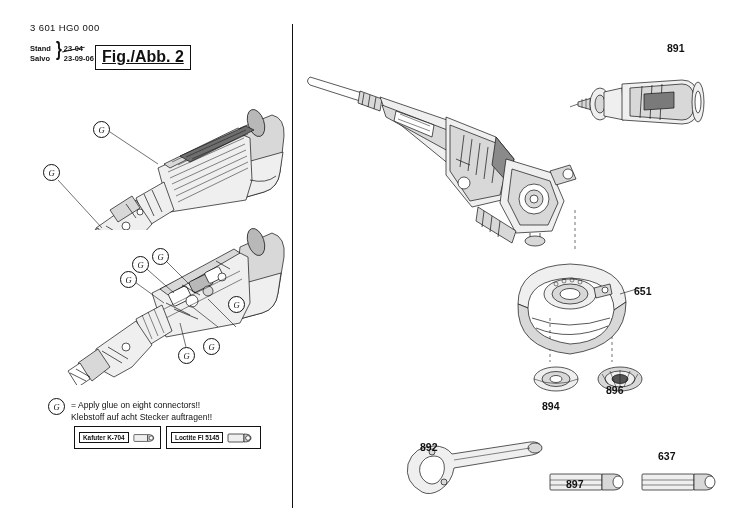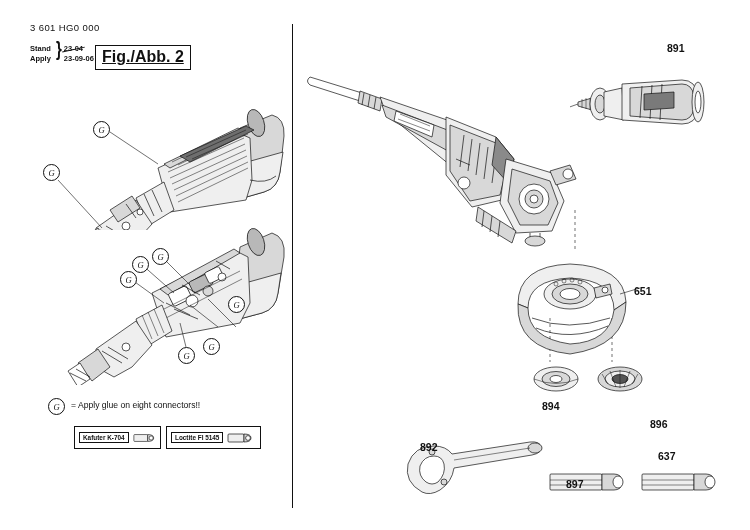--- a/index.html
+++ b/index.html
@@ -154,21 +154,21 @@
 
   <div class="abs part-number">3 601 HG0 000</div>
 
   <div class="abs stand-block">
     <div class="stand-row">
       <span class="stand-label">Stand</span>
       <span class="brace">}</span>
       <span class="date-strike">23-04</span>
     </div>
     <div class="stand-row">
-      <span class="stand-label">Apply</span>
+      <span class="stand-label">Salvo</span>
       <span class="brace" style="visibility:hidden">}</span>
       <span>23-09-06</span>
     </div>
   </div>
 
   <div class="abs fig-box">Fig./Abb. 2</div>
 
   <div class="abs divider"></div>
 
   <svg class="abs" style="left:40px; top:60px;" width="245" height="170" viewBox="0 0 245 170">
@@ -278,20 +278,21 @@
   <div class="abs gmark" style="left:132px; top:256px;">G</div>
   <div class="abs gmark" style="left:120px; top:271px;">G</div>
   <div class="abs gmark" style="left:228px; top:296px;">G</div>
   <div class="abs gmark" style="left:203px; top:338px;">G</div>
   <div class="abs gmark" style="left:178px; top:347px;">G</div>
 
   <div class="abs legend">
     <div class="gcircle">G</div>
     <div class="legend-text">
       <div>= Apply glue on eight connectors!!</div>
+      <div>Klebstoff auf acht Stecker auftragen!!</div>
     </div>
   </div>
 
   <div class="abs tube-box" style="left:74px; top:426px; width:76px;">
     <div class="tube-label">Kafuter K-704</div>
     <svg class="tube-shape" viewBox="0 0 26 12">
       <rect class="fill-lt" x="1" y="2" width="16" height="8" rx="1"></rect>
       <path class="fill-md" d="M17 2 Q24 2 24 6 Q24 10 17 10 Z"></path>
       <circle class="fill-w" cx="21" cy="6" r="2.4"></circle>
     </svg>
@@ -437,21 +438,21 @@
     <ellipse class="fill-lt" cx="26" cy="17" rx="15" ry="8"></ellipse>
     <ellipse class="fill-dk" cx="26" cy="17" rx="8" ry="4.5" style="fill:#555"></ellipse>
     <g class="ln-thin">
       <path d="M8 12 L14 22"></path>
       <path d="M16 9 L22 25"></path>
       <path d="M26 8 L26 26"></path>
       <path d="M36 9 L30 25"></path>
       <path d="M44 12 L38 22"></path>
     </g>
   </svg>
-  <div class="abs callout" style="left:606px; top:418px;margin-left:44px;">896</div>
+  <div class="abs callout" style="left:606px; top:384px;">896</div>
 
   <svg class="abs" style="left:398px; top:438px;" width="150" height="62" viewBox="0 0 150 62">
     <path class="fill-lt" d="M24 54 Q6 44 10 26 Q16 8 36 8 Q48 8 54 16 L132 4 Q142 3 143 9 Q144 15 134 17 L56 30 Q54 44 42 52 Q32 58 24 54 Z"></path>
     <path class="fill-w" d="M28 44 Q20 38 22 28 Q26 18 36 18 Q44 18 46 26 Q48 36 40 44 Q34 48 28 44 Z"></path>
     <circle class="fill-md" cx="34" cy="14" r="3"></circle>
     <circle class="fill-md" cx="46" cy="44" r="3"></circle>
     <ellipse class="fill-md" cx="137" cy="10" rx="7" ry="5"></ellipse>
     <path class="ln-thin" d="M56 22 L132 10"></path>
   </svg>
   <div class="abs callout" style="left:420px; top:441px;">892</div>

